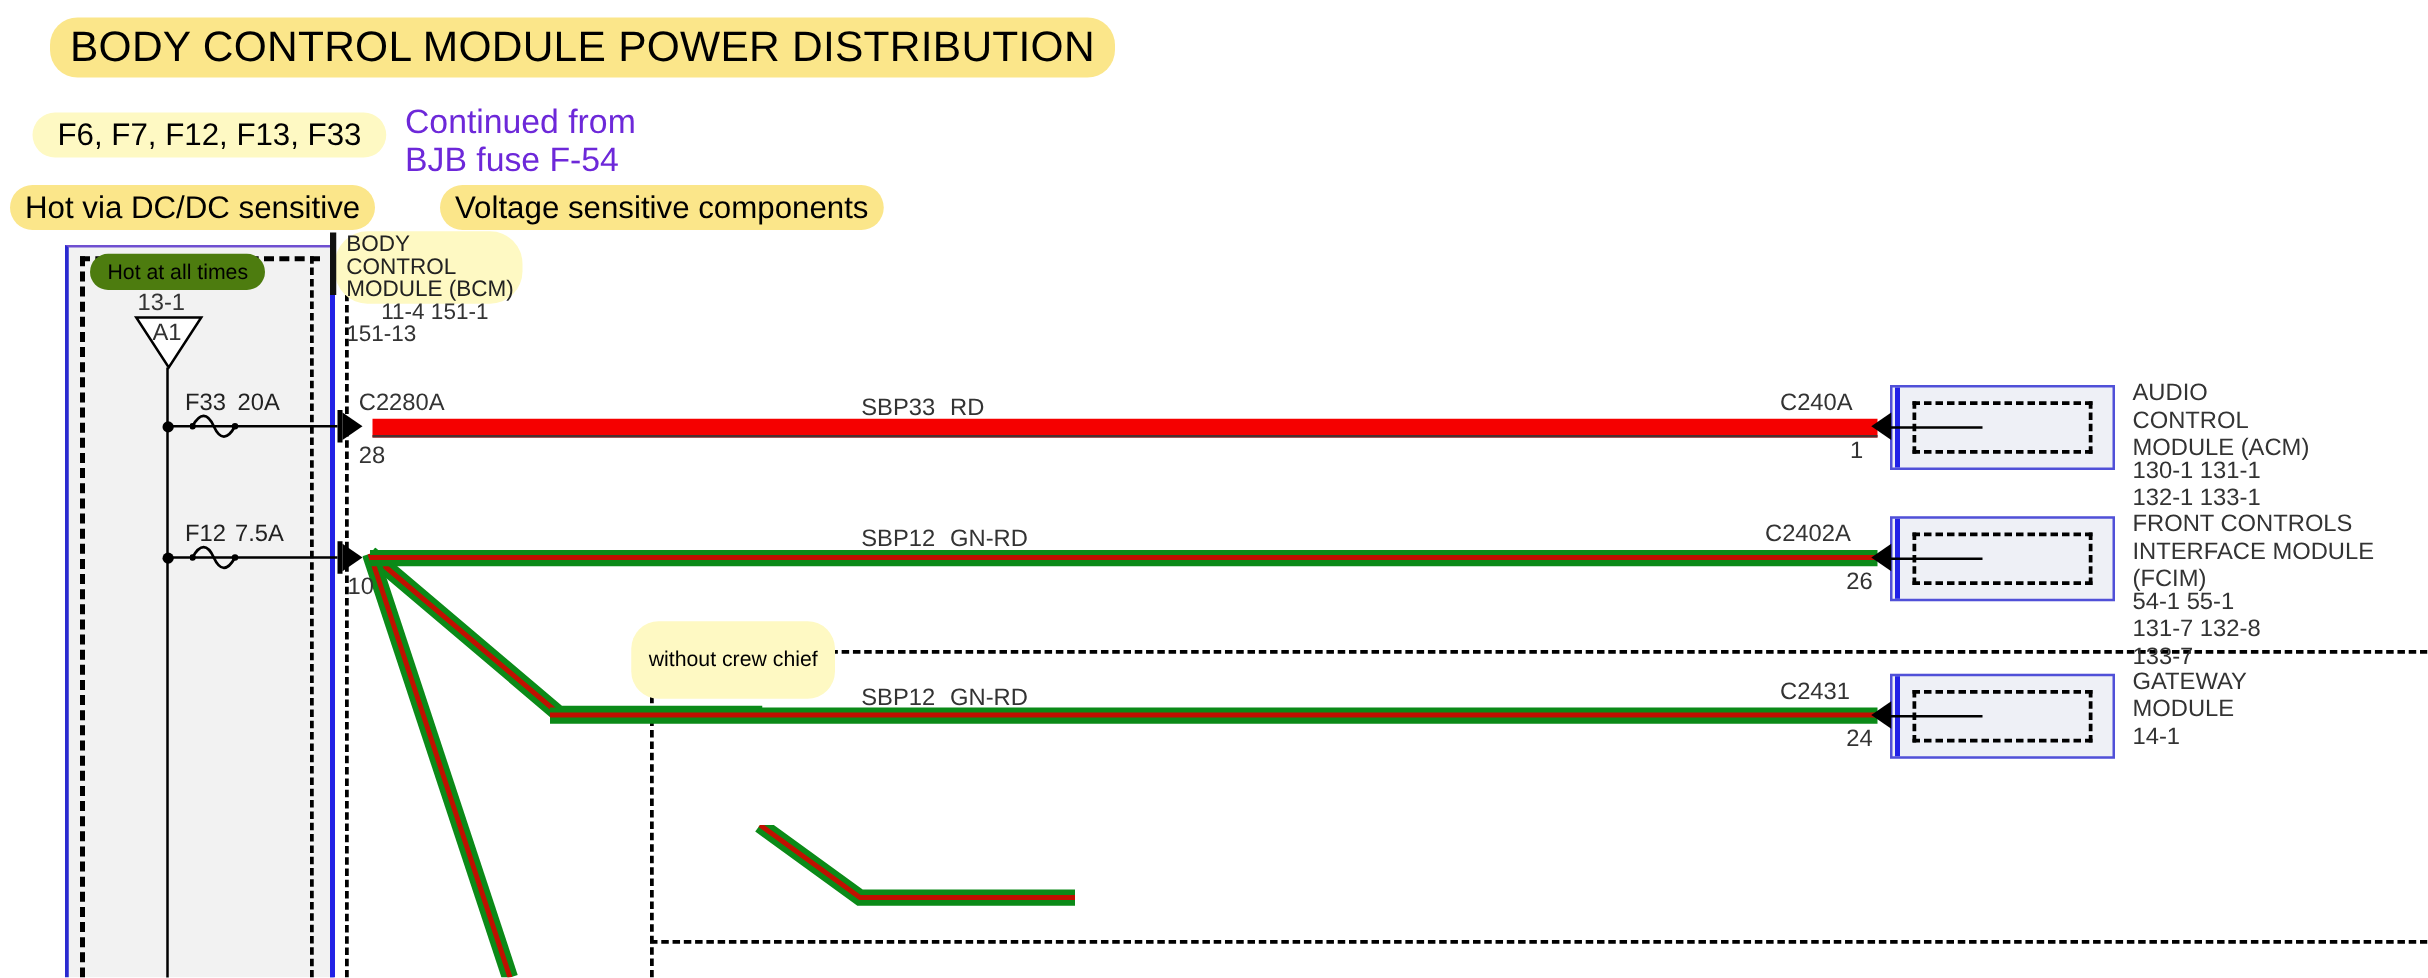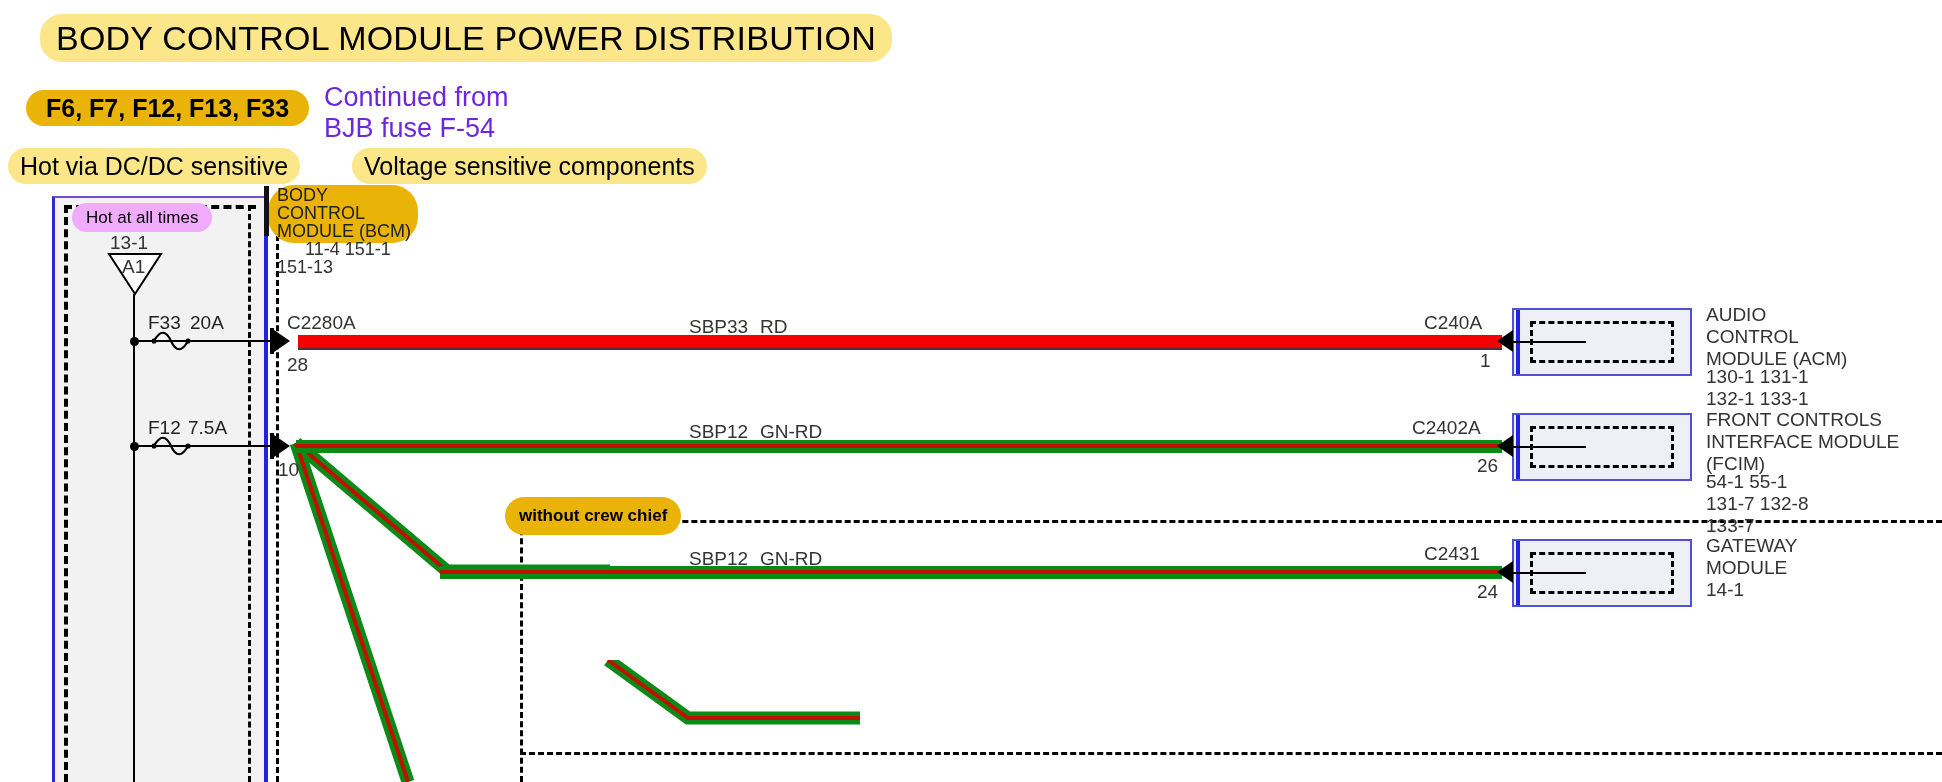--- a/index.html
+++ b/index.html
@@ -26,22 +26,22 @@
   .hl {
     position: absolute;
     border-radius: 22px;
     display: flex;
     align-items: center;
     white-space: nowrap;
     color: #000;
     z-index: 40;
   }
   .hl-pale   { background: #fbe68a; }
-  .hl-gold   { background: #eab308; font-weight: bold; }
-  .hl-cyan   { background: #f0abfc; text-align: center; }
+  .hl-gold   { background: #fef9c3; }
+  .hl-cyan   { background: #4d7c0f; text-align: center; }
 
   .title-badge {
     left: 40px;  top: 14px;
     height: 48px;
     padding: 0 16px;
     font-size: 34px;
     letter-spacing: .2px;
   }
   .badge-fuses {
     left: 26px; top: 90px;
@@ -63,21 +63,21 @@
     width: 150px; height: 58px;
     border-radius: 26px;
   }
   .badge-hotall {
     left: 72px; top: 203px;
     height: 29px; padding: 0 14px;
     font-size: 17px;
   }
   .badge-crew {
     left: 505px; top: 497px;
-    height: 30px; padding: 4px 14px;
+    height: 30px; padding: 16px 14px;
     font-size: 17px;
   }
 
   .plain-note {
     position: absolute;
     left: 324px; top: 82px;
     font-size: 27px;
     line-height: 31px;
     color: #6d28d9;
     white-space: pre-line;

